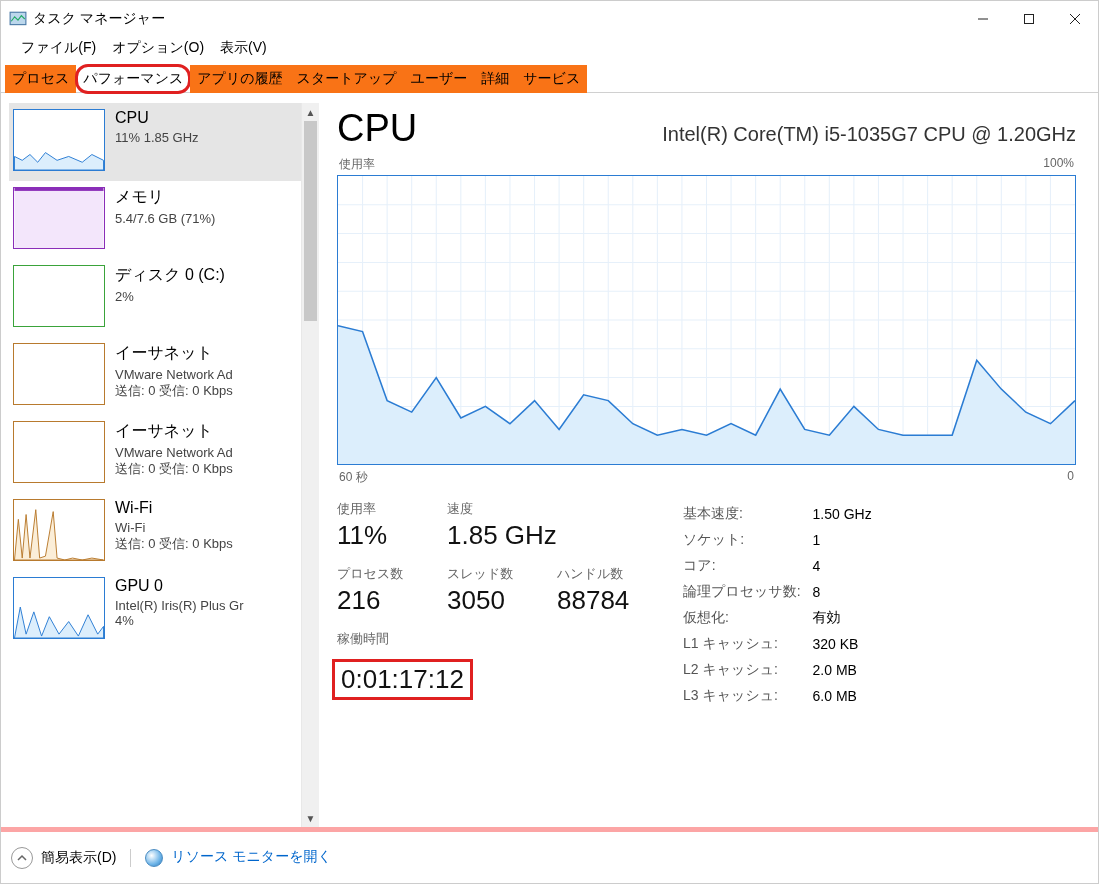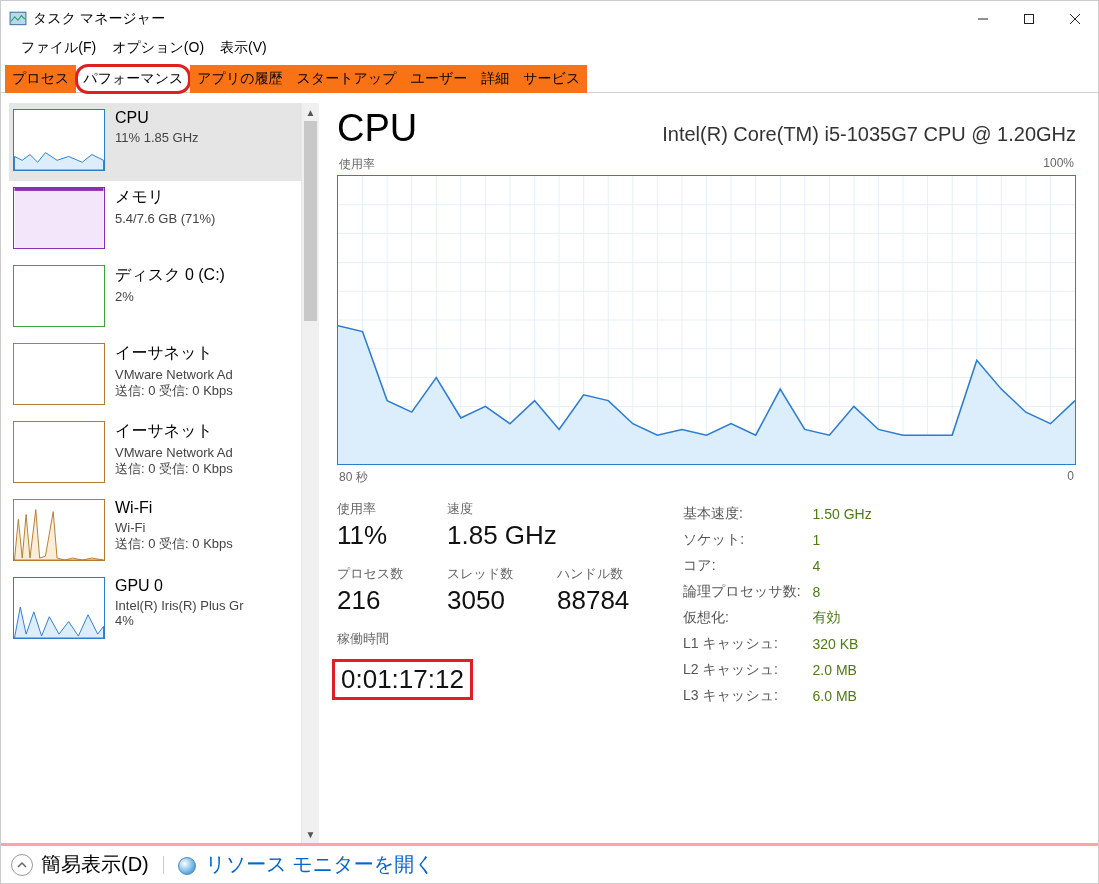--- a/index.html
+++ b/index.html
@@ -141,29 +141,29 @@
   .stats { display:flex; gap: 40px; }
   .stats-left .row { display:flex; gap: 26px; }
   .stat { min-width: 84px; }
   .stat .lbl { font-size: 13px; color:#666; margin-bottom: 2px; white-space:nowrap;}
   .stat .val { font-size: 26px; color:#111; white-space:nowrap;}
   .stats-left .row + .row { margin-top: 14px;}
   .stat.up .lbl { margin-bottom: 16px;}
   .stat.up .val.red-box { outline: 3px solid #e02020; outline-offset: 2px; padding: 0 4px;}
   .stats-right { font-size: 14px; }
   .stats-right table td { padding: 3px 10px 3px 0; color:#555; white-space:nowrap;}
-  .stats-right table td + td { color:#4d7c0f;}
+  .stats-right table td + td { color:#000000;}
   
   .statusbar {
-    height: 40px;
-    border-top: 3px solid #fca5a5;
+    height: 56px;
+    border-top: 5px solid #fca5a5;
     display:flex; align-items:center;
     padding: 0 10px;
     gap: 8px;
-    font-size: 20px;
+    font-size: 14px;
   }
   .chev-circle {
     width:22px;height:22px;border:1px solid #999;border-radius:50%;
     display:flex;align-items:center;justify-content:center;color:#666;font-size:11px;
   }
   .divider-v { width:1px; height:18px; background:#ccc; margin: 0 6px;}
   .res-icon {
     width:18px;height:18px;border-radius:50%;
     background: radial-gradient(circle at 35% 35%, #fff, #6db4e8 60%, #2a76b8);
     border:1px solid #4a8cc2;
@@ -354,21 +354,21 @@
           <line x1="583.3333333333334" y1="0" x2="583.3333333333334" y2="290" stroke="#e6f0fa" stroke-width="1"></line>
           <line x1="606.6666666666666" y1="0" x2="606.6666666666666" y2="290" stroke="#e6f0fa" stroke-width="1"></line>
           <line x1="630" y1="0" x2="630" y2="290" stroke="#e6f0fa" stroke-width="1"></line>
           <line x1="653.3333333333334" y1="0" x2="653.3333333333334" y2="290" stroke="#e6f0fa" stroke-width="1"></line>
           <line x1="676.6666666666666" y1="0" x2="676.6666666666666" y2="290" stroke="#e6f0fa" stroke-width="1"></line>
           <polygon points="0,290 0.0,150.8 23.3,156.6 46.7,226.2 70.0,237.8 93.3,203.0 116.7,243.6 140.0,232.0 163.3,249.4 186.7,226.2 210.0,255.2 233.3,220.4 256.7,226.2 280.0,249.4 303.3,261.0 326.7,255.2 350.0,261.0 373.3,249.4 396.7,261.0 420.0,214.6 443.3,255.2 466.7,261.0 490.0,232.0 513.3,255.2 536.7,261.0 560.0,261.0 583.3,261.0 606.7,185.6 630.0,214.6 653.3,237.8 676.7,249.4 700.0,226.2 700,290" fill="#dceefc"></polygon>
           <polyline points="0.0,150.8 23.3,156.6 46.7,226.2 70.0,237.8 93.3,203.0 116.7,243.6 140.0,232.0 163.3,249.4 186.7,226.2 210.0,255.2 233.3,220.4 256.7,226.2 280.0,249.4 303.3,261.0 326.7,255.2 350.0,261.0 373.3,249.4 396.7,261.0 420.0,214.6 443.3,255.2 466.7,261.0 490.0,232.0 513.3,255.2 536.7,261.0 560.0,261.0 583.3,261.0 606.7,185.6 630.0,214.6 653.3,237.8 676.7,249.4 700.0,226.2 " fill="none" stroke="#2b7cd3" stroke-width="1.5"></polyline>
         </svg>
     </div>
     <div class="chart-labels-bot">
-      <span>80 秒</span>
+      <span>60 秒</span>
       <span>0</span>
     </div>
 
     <div class="stats">
       <div class="stats-left">
         <div class="row">
           <div class="stat">
               <div class="lbl">使用率</div>
               <div class="val">11%</div>
             </div>

